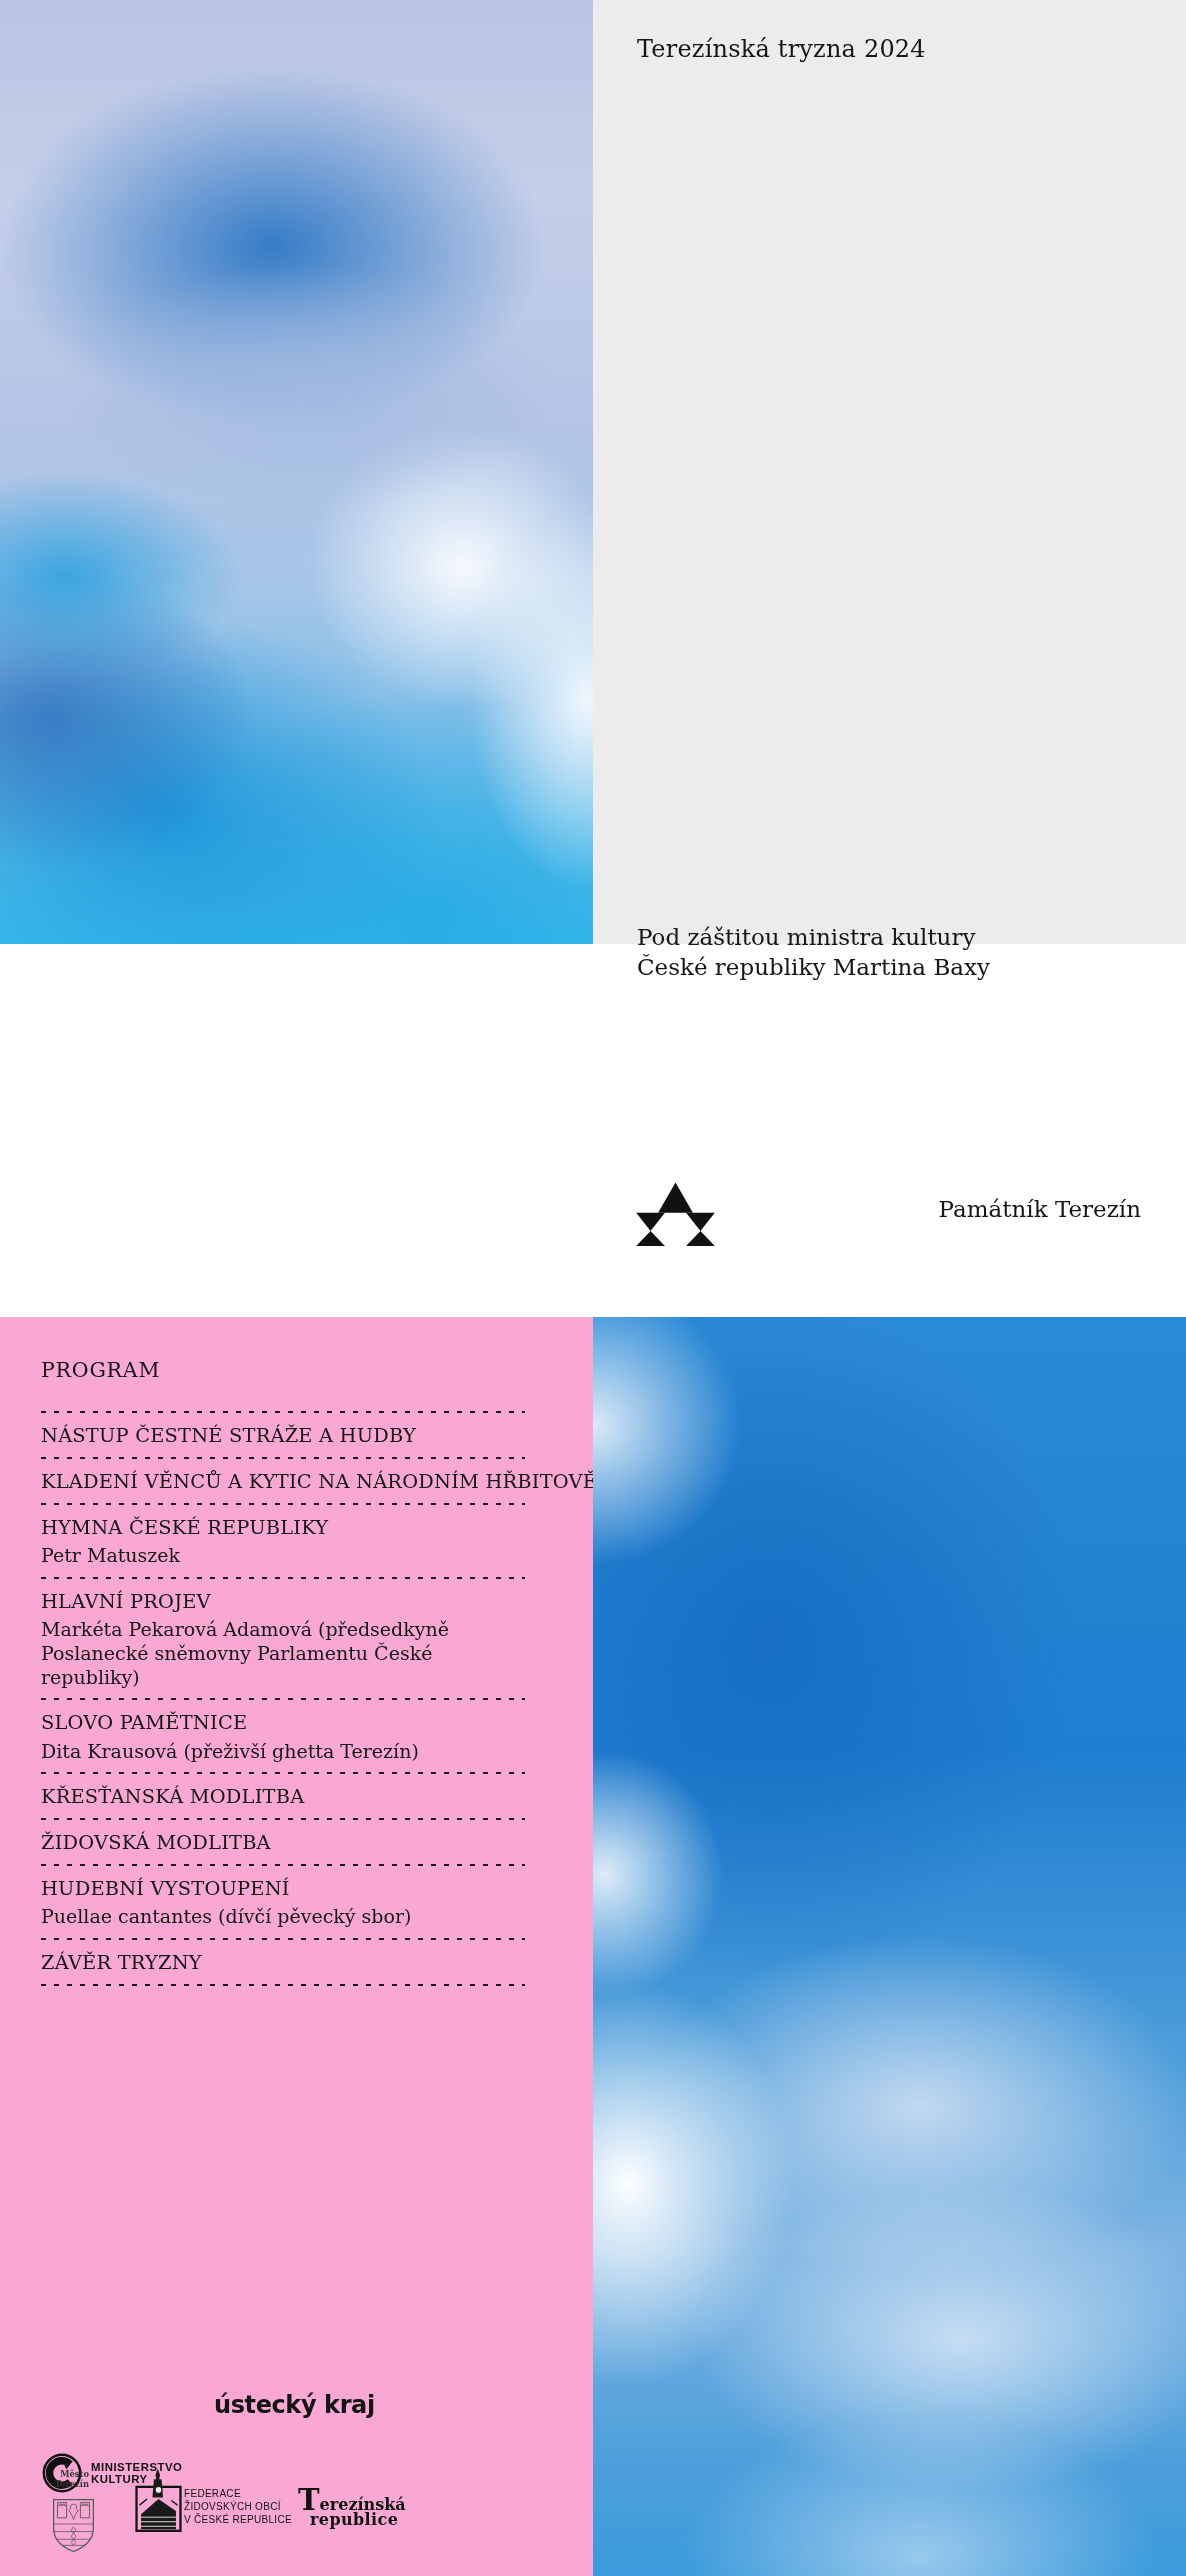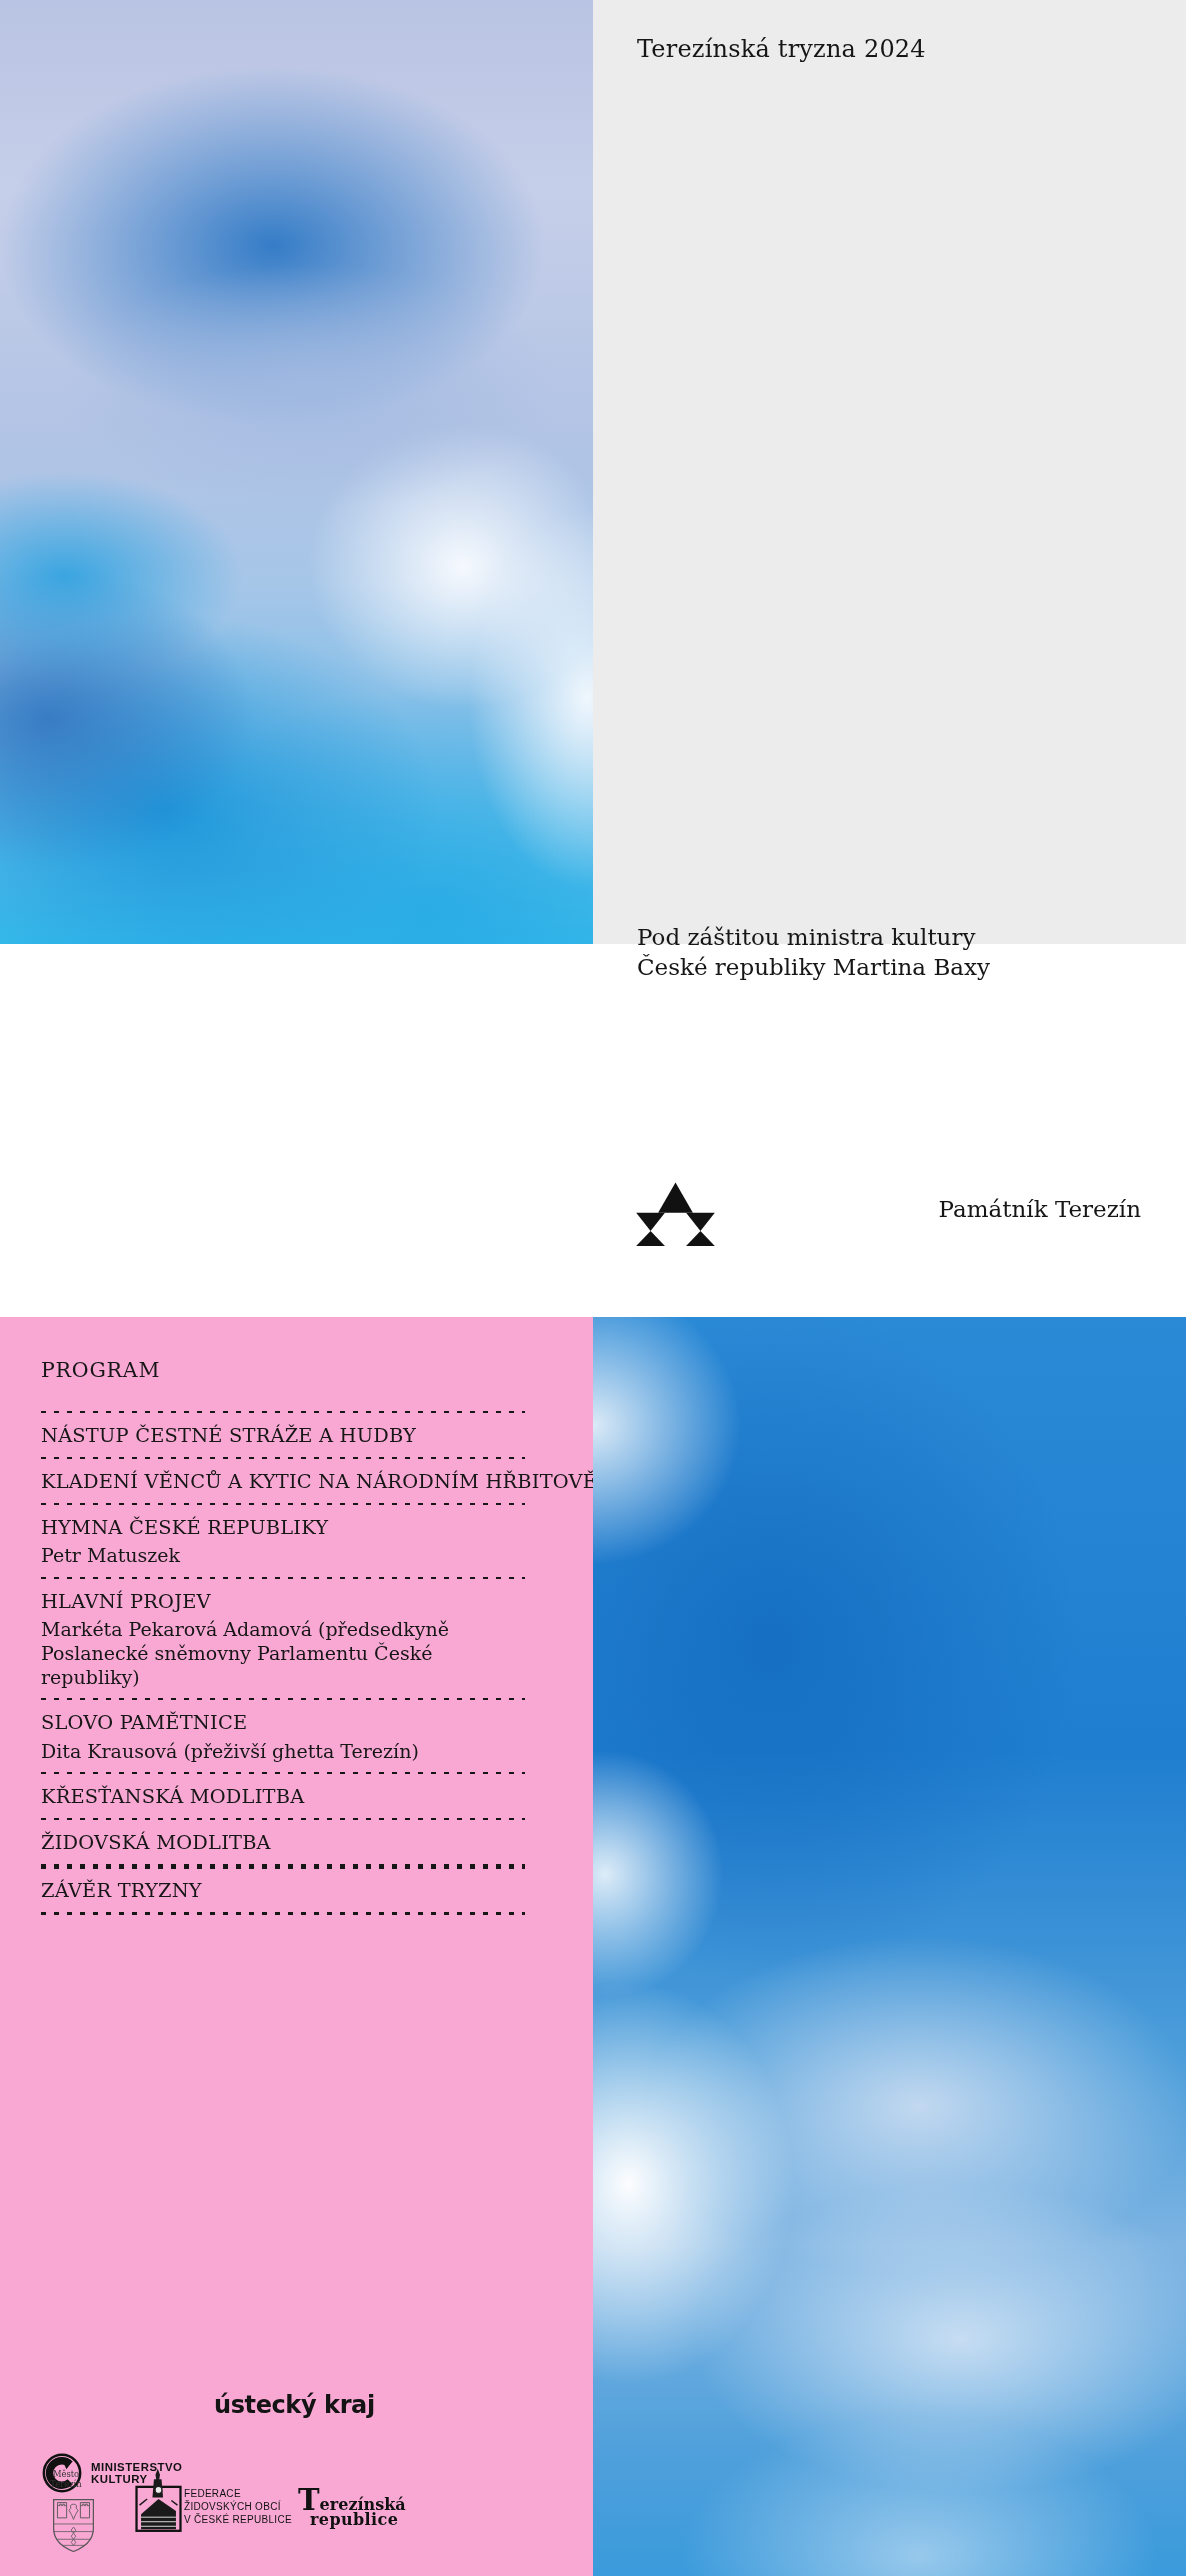--- a/index.html
+++ b/index.html
@@ -54,21 +54,21 @@
 
   
   .logo{position:absolute;}
   .logo-mk{left:42px;top:1136px;width:175px;height:46px;}
   .mk-emblem{position:absolute;left:0;top:0;}
   .mk-text{position:absolute;left:49px;top:8.4px;font-family:"Liberation Sans",sans-serif;
            font-weight:bold;font-size:11.4px;line-height:12px;letter-spacing:0.5px;color:#111;}
   .logo-uk{left:214px;top:1074px;font-family:"DejaVu Sans",sans-serif;font-weight:bold;
            font-size:24px;letter-spacing:-0.4px;color:#141414;}
   .logo-mt{left:43px;top:1152px;width:61px;text-align:center;}
-  .mt-label{font-size:8.4px;font-weight:normal;color:#333;margin-bottom:9px;width:46px;}
+  .mt-label{font-size:8.4px;font-weight:bold;color:#333;margin-bottom:9px;width:46px;text-align:right;}
   .logo-fzo{left:135px;top:1150px;width:213px;height:68px;}
   .fzo-text{position:absolute;left:49px;top:20px;font-family:"Liberation Sans",sans-serif;
             font-size:10px;line-height:13px;letter-spacing:0.3px;color:#111;}
   .logo-ti{left:298px;top:1176px;font-weight:700;font-size:16px;line-height:15px;color:#111;}
   .ti-l1::first-letter{font-size:29px;}
   .ti-l2{margin-left:12px;letter-spacing:0.4px;}
 </style>
 </head>
 <body>
 
@@ -129,20 +129,24 @@
         <div>
           <div class="item-title">KŘESŤANSKÁ MODLITBA</div>
 
         </div>
         <div class="sep"></div>
         <div>
           <div class="item-title">ŽIDOVSKÁ MODLITBA</div>
 
         </div>
         <div class="sep"></div>
+        <div>
+          <div class="item-title">HUDEBNÍ VYSTOUPENÍ</div>
+          <div class="item-sub hide-if-empty">Puellae cantantes  (dívčí pěvecký sbor)</div>
+        </div>
         <div class="sep"></div>
         <div>
           <div class="item-title">ZÁVĚR TRYZNY</div>
 
         </div>
         <div class="sep"></div>
       </div>
 
       <div class="logo logo-mk">
         <svg class="mk-emblem" width="40" height="40" viewBox="0 0 54 54" xmlns="http://www.w3.org/2000/svg">

